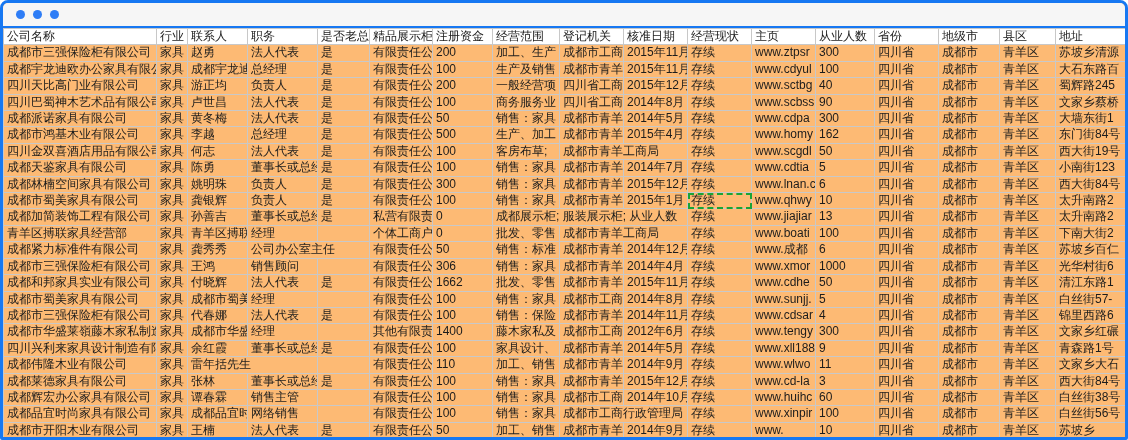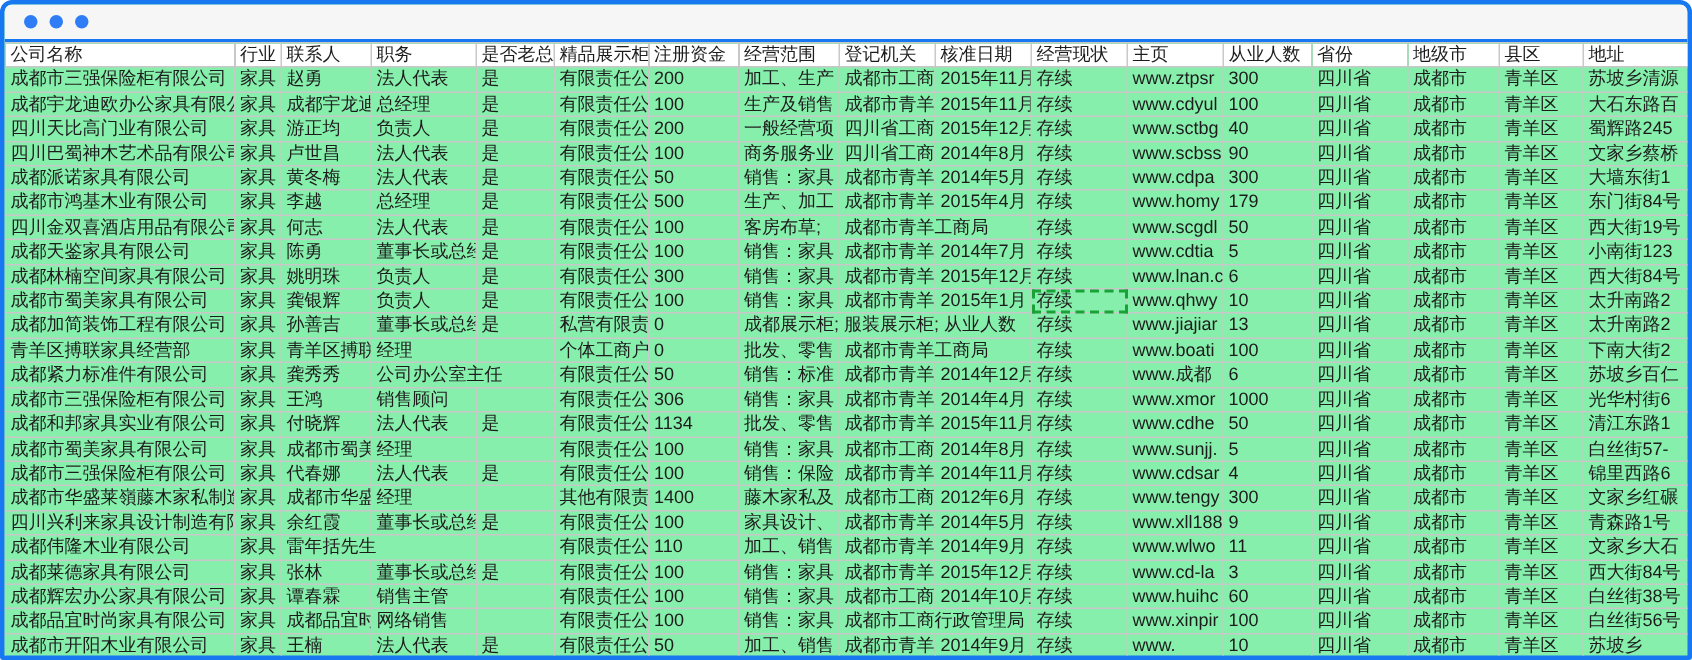--- a/index.html
+++ b/index.html
@@ -7,21 +7,21 @@
     width:1128px;height:440px;overflow:hidden;
     font-family:"Liberation Sans","DejaVu Sans",sans-serif;
     background:#ffffff;
   }
   .window{
     position:absolute;inset:0;
     border:3px solid #1778f2;
     border-radius:8px 8px 2px 2px;
     box-sizing:border-box;
     overflow:hidden;
-    background:#86efac;
+    background:#fdba74;
   }
   .titlebar{
     height:23px;
     background:#f6f6f6;
     border-bottom:2px solid #1778f2;
     display:flex;align-items:center;
     padding-left:13px;gap:8px;
   }
   .dot{
     width:9px;height:9px;border-radius:50%;
@@ -209,21 +209,21 @@
             <td>李越</td>
             <td>总经理</td>
             <td>是</td>
             <td>有限责任公司</td>
             <td>500</td>
             <td>生产、加工</td>
             <td>成都市青羊工商局</td>
             <td>2015年4月</td>
             <td>存续</td>
             <td>www.homy</td>
-            <td>179</td>
+            <td>162</td>
             <td>四川省</td>
             <td>成都市</td>
             <td>青羊区</td>
             <td>东门街84号</td>
           </tr>
           <tr>
             <td>四川金双喜酒店用品有限公司</td>
             <td>家具</td>
             <td>何志</td>
             <td>法人代表</td>
@@ -369,21 +369,21 @@
             <td>青羊区</td>
             <td>光华村街6</td>
           </tr>
           <tr>
             <td>成都和邦家具实业有限公司</td>
             <td>家具</td>
             <td>付晓辉</td>
             <td>法人代表</td>
             <td>是</td>
             <td>有限责任公司</td>
-            <td>1134</td>
+            <td>1662</td>
             <td>批发、零售</td>
             <td>成都市青羊工商局</td>
             <td>2015年11月</td>
             <td>存续</td>
             <td>www.cdhe</td>
             <td>50</td>
             <td>四川省</td>
             <td>成都市</td>
             <td>青羊区</td>
             <td>清江东路1</td>

